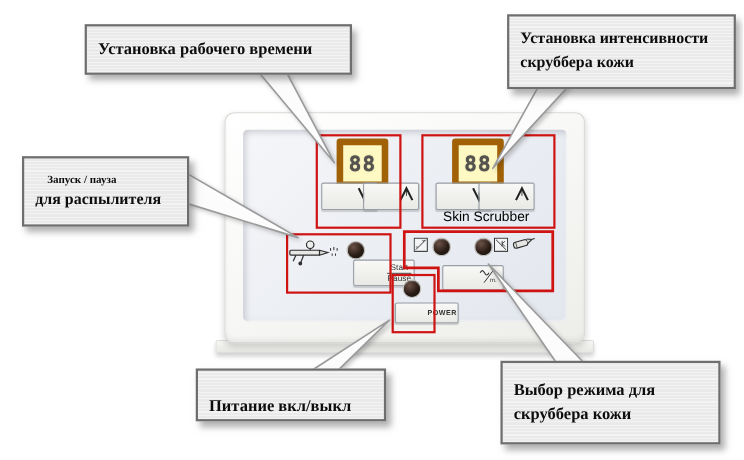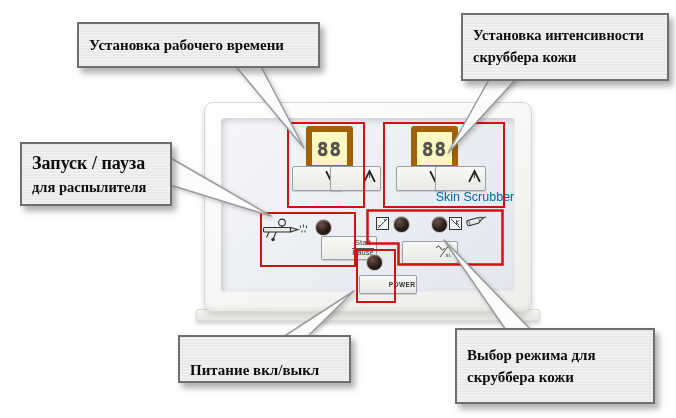--- a/index.html
+++ b/index.html
@@ -29,22 +29,22 @@
     letter-spacing:1px;text-shadow:0 0 1px #3c3a37;}
   .pbtn{position:absolute;background:linear-gradient(#f8f8f6,#e9e9e6);border:1px solid #9aa0a6;
     border-radius:2px;box-shadow:0 1px 1px rgba(0,0,0,.15);display:flex;align-items:center;
     justify-content:center;cursor:pointer;padding-left:28px;}
   .arrow-btn{width:21px;height:23px;}
   .led{position:absolute;width:15px;height:15px;border-radius:50%;
     background:radial-gradient(circle at 35% 30%,#6b5148 0%,#2a1d16 55%,#110b07 100%);
     border:1px solid #bdbdb9;box-shadow:inset 0 1px 1px rgba(255,255,255,.25);}
   .sec-label-serif{position:absolute;font-family:"Liberation Serif",serif;color:#3a3a3a;
     text-align:center;}
-  .sec-label-sans{position:absolute;font-family:"Liberation Sans",sans-serif;color:#0369a1;
-    text-align:center;padding-left:33px;}
+  .sec-label-sans{position:absolute;font-family:"Liberation Sans",sans-serif;color:#000000;
+    text-align:center;}
   .tinybtn-text{font-size:7.5px;line-height:8.5px;color:#333;text-align:center;}
   .tinybtn-text .u{border-bottom:1px solid #555;}
 
   
   .callout{position:absolute;background:#eaeaea;
     background-image:repeating-linear-gradient(0deg,rgba(255,255,255,.45) 0 1px,rgba(0,0,0,0) 1px 3px);
     border:2px solid #6e6e6e;box-shadow:4px 5px 6px rgba(110,110,110,.55);
     font-family:"Liberation Serif",serif;font-weight:bold;color:#0d0d0d;
     display:flex;flex-direction:column;justify-content:center;}
   .callout .line{padding:0 10px;font-size:15px;line-height:1.5;white-space:nowrap;}
@@ -186,21 +186,21 @@
   </svg>
 
   <div class="callout" style="left:77px;top:22px;width:239px;height:42px;">
     <div class="line">Установка рабочего времени</div>
   </div>
   <div class="callout" style="left:461px;top:13px;width:204px;height:64px;font-size:14.5px;">
     <div class="line" style="font-size:14.5px;">Установка интенсивности</div>
     <div class="line" style="font-size:14.5px;">скруббера кожи</div>
   </div>
   <div class="callout" style="left:20px;top:142px;width:148px;height:60px;">
-    <div class="line" style="font-size:18px;">Запуск / пауза</div>
+    <div class="line" style="font-size:10px;margin-left:11px;">Запуск / пауза</div>
     <div class="line" style="font-size:14.5px;">для распылителя</div>
   </div>
   <div class="callout" style="left:178px;top:335px;width:169px;height:44px;justify-content:flex-end;">
     <div class="line">Питание вкл/выкл</div>
   </div>
   <div class="callout" style="left:455px;top:328px;width:196px;height:72px;">
     <div class="line">Выбор режима для</div>
     <div class="line">скруббера кожи</div>
   </div>
 

